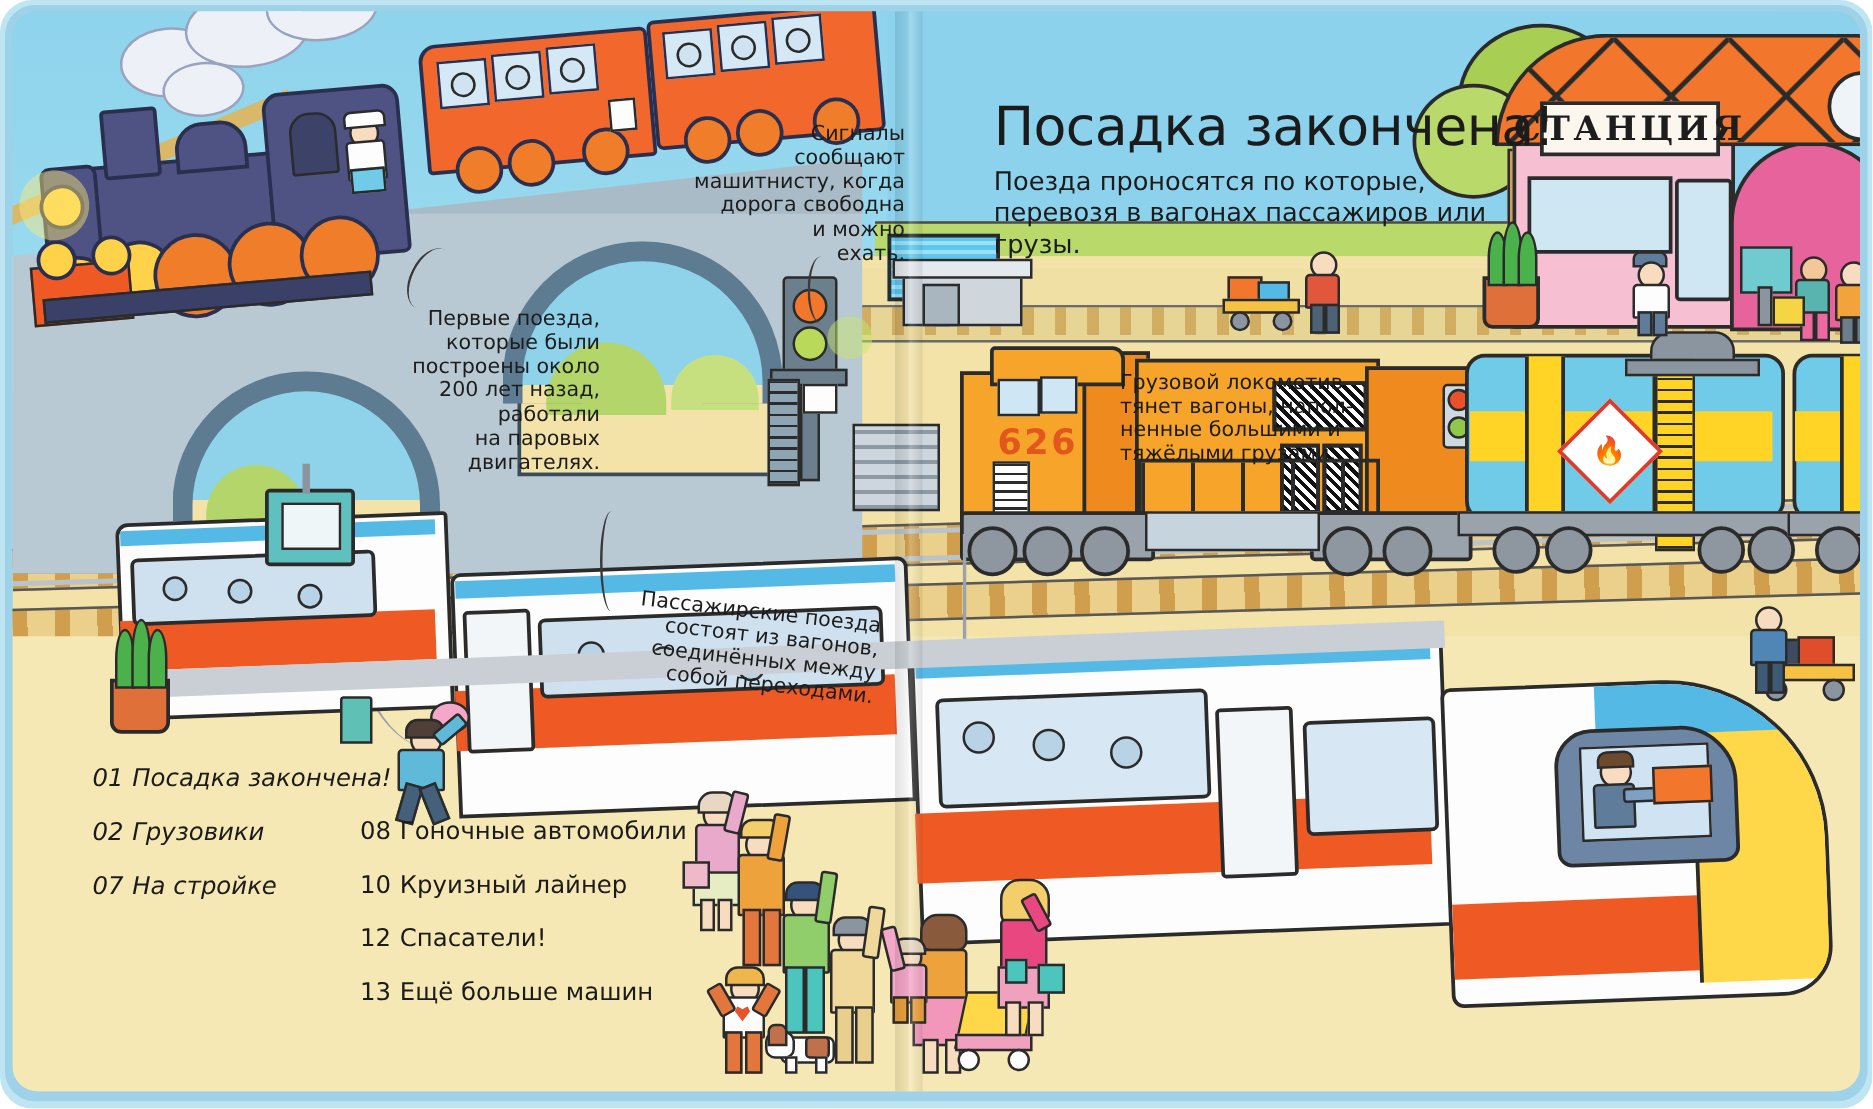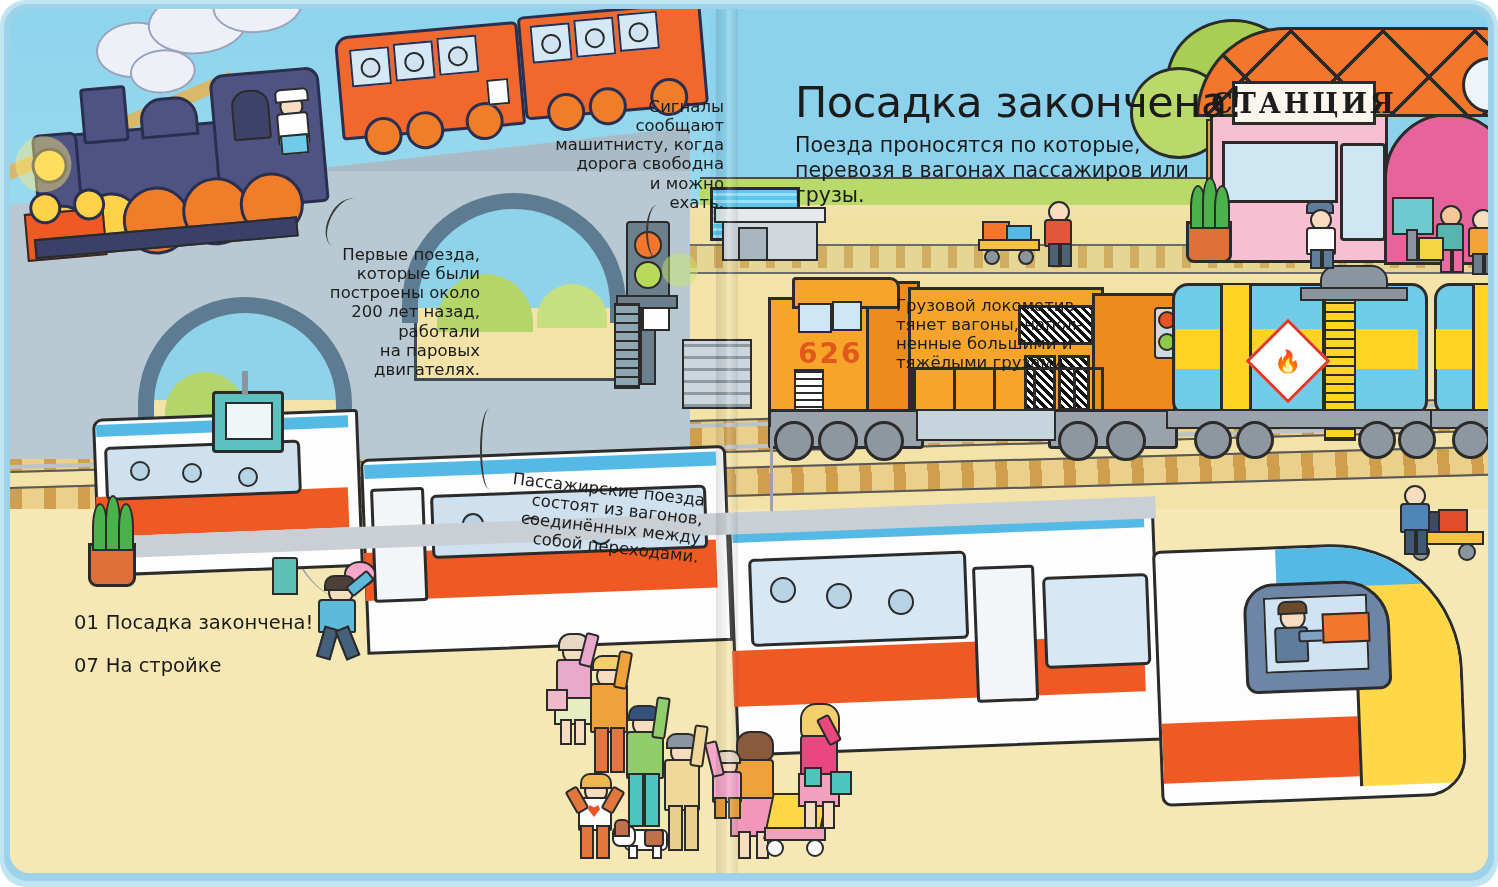--- a/index.html
+++ b/index.html
@@ -103,21 +103,21 @@
   
   .headline{position:absolute;left:785px;top:68px;width:420px;}
   .headline h1{margin:0;font-size:43px;font-weight:normal;color:#1b1b1b;letter-spacing:-.5px;white-space:nowrap;}
   .headline p{margin:6px 0 0;font-size:20.5px;color:#1b1b1b;line-height:1.22;}
 
   
   .contents{position:absolute;left:62px;top:588px;width:560px;}
   .contents h2{margin:0;font-size:33px;font-weight:normal;color:#1b1b1b;}
   .toc{position:relative;margin-top:14px;height:200px;}
   .toc-col{position:absolute;top:0;}
-  .toc-col.a{left:2px;}
+  .toc-col.a{left:2px;font-style:italic;}
   .toc-col.b{left:216px;top:42px;}
   .toc-item{font-size:19.5px;color:#1b1b1b;margin-bottom:20px;white-space:nowrap;}
   .toc-item .n{margin-right:7px;}
 
   
   .signal-post{position:absolute;background:#6b7f8c;border:2px solid #2b2b2b;}
   .signal-head{position:absolute;background:#6b7f8c;border:2px solid #2b2b2b;border-radius:4px;}
   .lamp{position:absolute;border-radius:50%;border:2px solid #2b2b2b;}
   .ladder{position:absolute;border:2px solid #2b2b2b;
       background-image:repeating-linear-gradient(0deg,#2b2b2b 0 2px,transparent 2px 9px);}
@@ -607,20 +607,37 @@
 
     <div class="box" style="left:794px;top:758px;width:14px;height:16px;background:#4cc6bd;"></div>
 
     <div class="contents">
       <div class="toc">
         <div class="toc-col a">
           <div class="toc-item">
             <span class="n">01</span><span>Посадка закончена!</span>
           </div>
           <div class="toc-item">
+            <span class="n">02</span><span>Грузовики</span>
+          </div>
+          <div class="toc-item">
             <span class="n">07</span><span>На стройке</span>
           </div>
         </div>
+        <div class="toc-col b">
+          <div class="toc-item">
+            <span class="n">08</span><span>Гоночные автомобили</span>
+          </div>
+          <div class="toc-item">
+            <span class="n">10</span><span>Круизный лайнер</span>
+          </div>
+          <div class="toc-item">
+            <span class="n">12</span><span>Спасатели!</span>
+          </div>
+          <div class="toc-item">
+            <span class="n">13</span><span>Ещё больше машин</span>
+          </div>
+        </div>
       </div>
     </div>
 
   </div>
 </div>
 
 </body></html>

